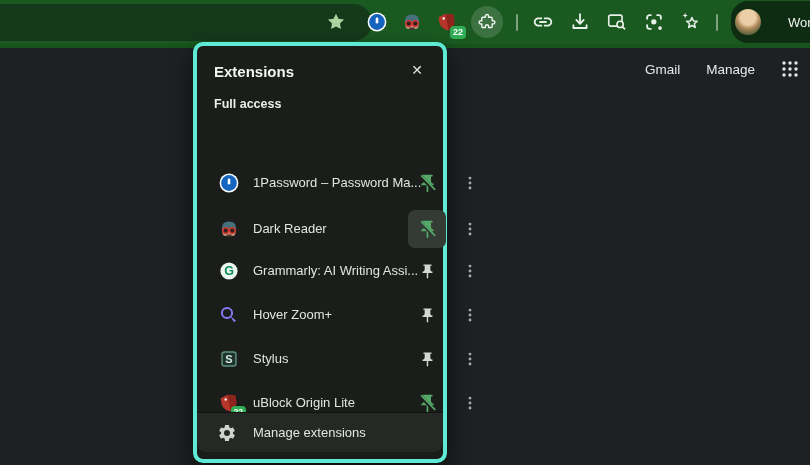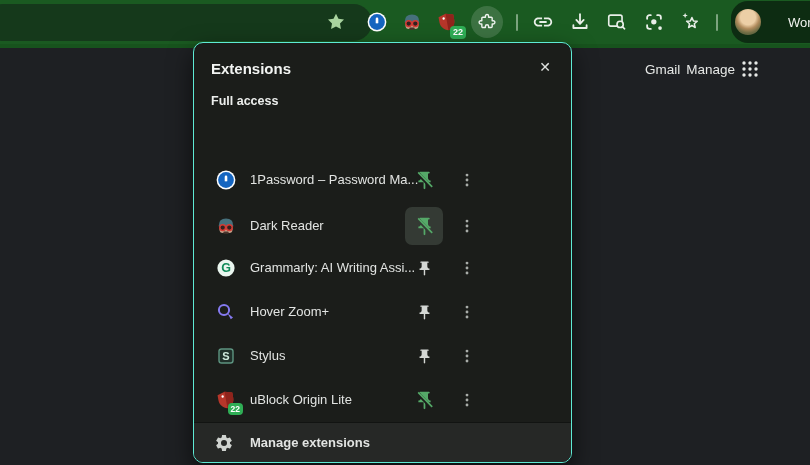--- a/index.html
+++ b/index.html
@@ -20,48 +20,48 @@
   .tb-act svg{width:22px;height:22px;}
   .badge{position:absolute;right:-8px;bottom:-6px;background:#2fae55;color:#fff;
          font-size:9px;font-weight:bold;line-height:1;padding:2px 3px;border-radius:4px;
          letter-spacing:0;margin-left:8px;}
   .profile-chip{display:flex;align-items:center;gap:7px;background:#0d2c12;border-radius:17px;
                 height:34px;padding:4px 14px 4px 4px;}
   .avatar{width:26px;height:26px;border-radius:50%;
           background:radial-gradient(circle at 50% 32%, #eccfa6 0 34%, #b18c5d 52%, #6c6b43 72%, #474f35 100%);}
   .profile-label{color:#f2f4f0;font-size:13px;font-weight:500;margin-left:20px;}
   
-  .page-links{position:absolute;left:645px;top:60px;display:flex;align-items:center;gap:6px;}
+  .page-links{position:absolute;left:645px;top:60px;display:flex;align-items:center;gap:26px;}
   .page-link{color:#e6e8e6;font-size:13.5px;cursor:pointer;}
   .apps-grid{width:18px;height:18px;display:flex;}
   
-  .panel{position:absolute;left:193px;top:42px;width:379px;height:421px;background:#1b1d1a;
-         border-radius:10px;box-shadow:0 10px 24px rgba(0,0,0,.6);border:1px solid #5eead4;
+  .panel{position:absolute;left:193px;top:42px;width:254px;height:421px;background:#1b1d1a;
+         border-radius:10px;box-shadow:0 10px 24px rgba(0,0,0,.6);border:4px solid #5eead4;
          box-sizing:border-box;}
   .panel-title{position:absolute;left:17px;top:17px;font-size:15px;font-weight:600;color:#f2f4f2;}
   .panel-close{position:absolute;right:16px;top:14px;width:20px;height:20px;color:#dfe2df;
                font-size:14px;display:flex;align-items:center;justify-content:center;cursor:pointer;}
   .section-title{position:absolute;left:17px;top:51px;font-size:12.5px;font-weight:bold;color:#eceeec;}
   .section-desc{position:absolute;left:17px;top:69px;width:300px;font-size:12.5px;
                 color:#d2d5d2;line-height:21px;}
   .ext-list{position:absolute;left:0;top:0;width:100%;}
   .ext-row{position:absolute;left:0;width:100%;height:44px;}
   .ext-icon{position:absolute;left:22px;top:12px;width:20px;height:20px;}
   .ext-icon svg{width:20px;height:20px;}
   .ext-icon .badge{right:-7px;bottom:-5px;font-size:8.5px;}
   .ext-label{position:absolute;left:56px;top:14px;font-size:13px;color:#e2e4e2;white-space:nowrap;}
   .pin-btn{--pinbg:#1b1d1a;position:absolute;left:211px;top:3px;width:38px;height:38px;
            border-radius:7px;display:flex;align-items:center;justify-content:center;cursor:pointer;}
   .pin-btn.hl{--pinbg:#343a34;background:#343a34;}
   .pin-btn svg{width:21px;height:21px;}
   .kebab-btn{position:absolute;left:261px;top:10px;width:24px;height:24px;display:flex;
              align-items:center;justify-content:center;cursor:pointer;}
   .kebab-btn svg{width:18px;height:18px;}
-  .manage-row{position:absolute;left:0;bottom:0;width:100%;height:40px;background:#262826;
-              border-radius:0 0 9px 9px;border-top:1px solid #121412;box-sizing:border-box;cursor:pointer;font-weight:bold;}
+  .manage-row{position:absolute;left:0;bottom:7px;width:100%;height:40px;background:#262826;
+              border-radius:0 0 9px 9px;border-top:1px solid #121412;box-sizing:border-box;cursor:pointer;}
   .manage-row .gear{position:absolute;left:20px;top:10px;width:20px;height:20px;}
   .manage-row .gear svg{width:20px;height:20px;}
   .manage-label{position:absolute;left:56px;top:12px;font-size:13px;color:#e2e4e2;}
 </style>
 </head>
 <body>
 
 <div class="stage">
 
   <div class="toolbar">

